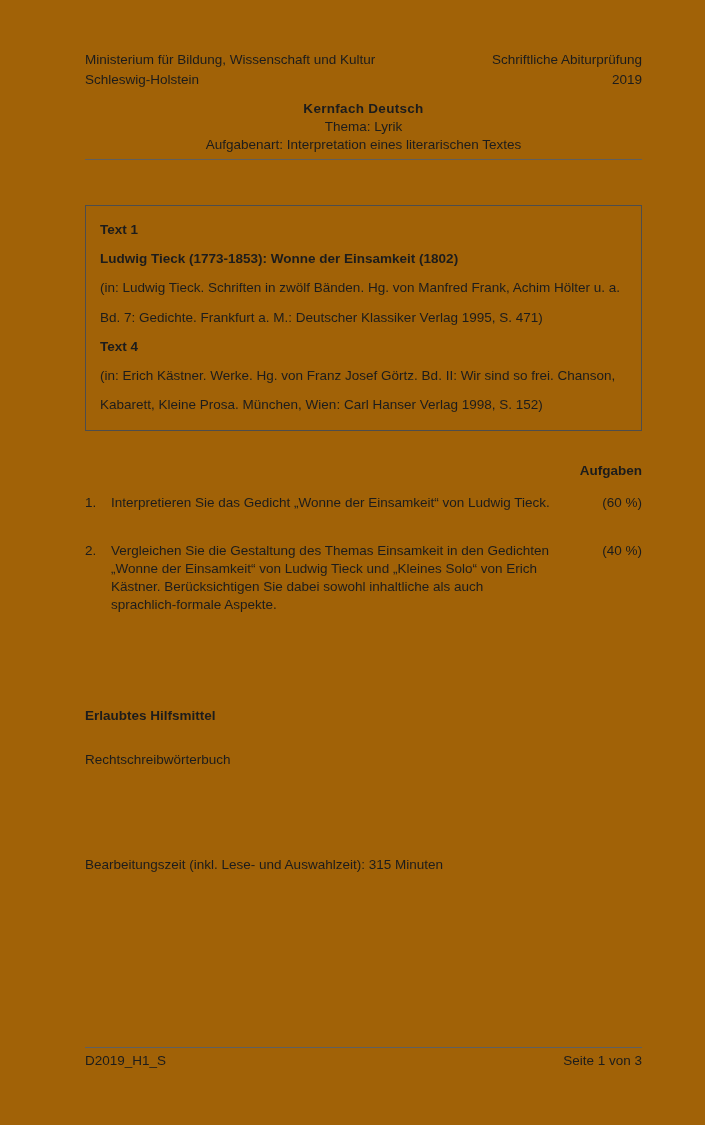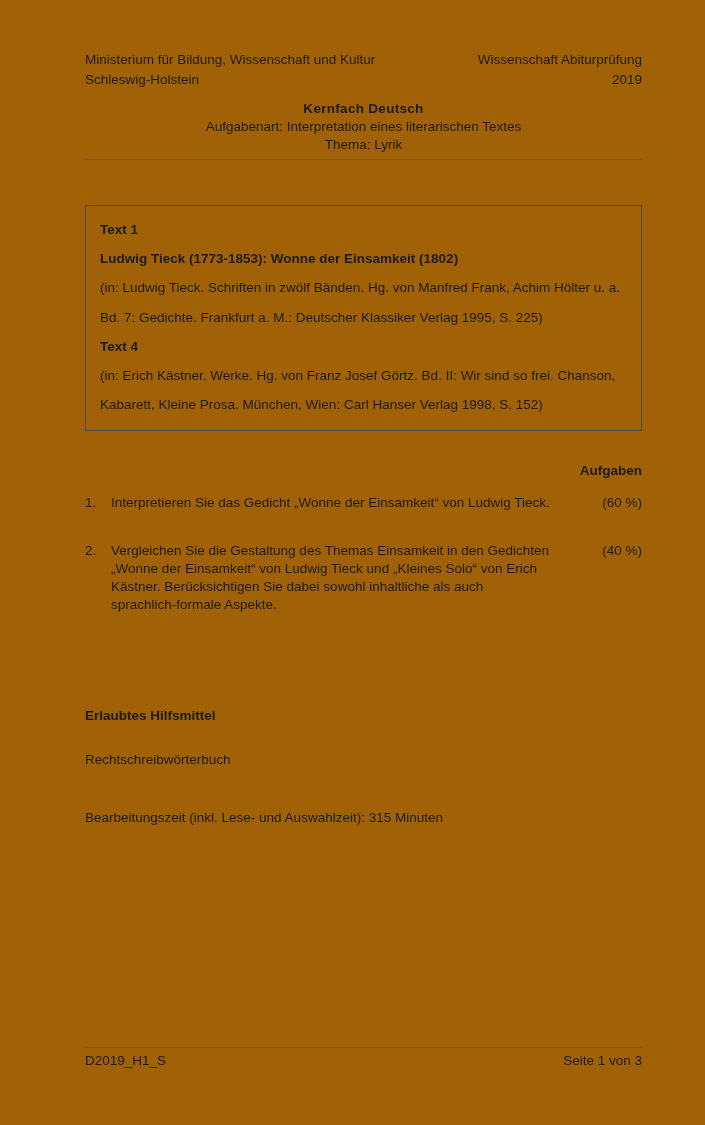--- a/index.html
+++ b/index.html
@@ -85,21 +85,21 @@
   .aids-heading {
     font-weight: bold;
     margin-top: 94px;
     line-height: 18px;
   }
   .aids-item {
     margin-top: 26px;
     line-height: 18px;
   }
   .duration-line {
-    margin-top: 40px;
+    margin-top: 87px;
     line-height: 18px;
   }
   
   .footer {
     position: absolute;
     left: 85px;
     right: 84px;
     top: 1047px;
   }
   .footer-rule {
@@ -118,33 +118,33 @@
 
 <div class="page">
   <div class="content">
 
     <div class="header-row">
       <div class="header-left">
         <div>Ministerium für Bildung, Wissenschaft und Kultur</div>
         <div>Schleswig-Holstein</div>
       </div>
       <div class="header-right">
-        <div>Wissenschaft Abiturprüfung</div>
+        <div>Schriftliche Abiturprüfung</div>
         <div>2019</div>
       </div>
     </div>
     <div class="doc-title">Kernfach Deutsch</div>
+    <div class="doc-sub">Thema: Lyrik</div>
     <div class="doc-sub">Aufgabenart: Interpretation eines literarischen Textes</div>
-    <div class="doc-sub">Thema: Lyrik</div>
     <hr class="header-rule">
 
     <div class="text-box">
       <p class="bold">Text 1</p>
       <p class="bold">Ludwig Tieck (1773-1853): Wonne der Einsamkeit (1802)</p>
-      <p>(in: Ludwig Tieck. Schriften in zwölf Bänden. Hg. von Manfred Frank, Achim Hölter u. a. Bd. 7: Gedichte. Frankfurt a. M.: Deutscher Klassiker Verlag 1995, S. 225)</p>
+      <p>(in: Ludwig Tieck. Schriften in zwölf Bänden. Hg. von Manfred Frank, Achim Hölter u. a. Bd. 7: Gedichte. Frankfurt a. M.: Deutscher Klassiker Verlag 1995, S. 471)</p>
       <p class="bold">Text 4</p>
       <p>(in: Erich Kästner. Werke. Hg. von Franz Josef Görtz. Bd. II: Wir sind so frei. Chanson, Kabarett, Kleine Prosa. München, Wien: Carl Hanser Verlag 1998, S. 152)</p>
     </div>
 
     <div class="tasks-heading">Aufgaben</div>
 
     <div class="task-item first">
       <div class="task-number">1.</div>
       <div class="task-text">Interpretieren Sie das Gedicht „Wonne der Einsamkeit“ von Ludwig Tieck.</div>
       <div class="task-weight">(60 %)</div>

